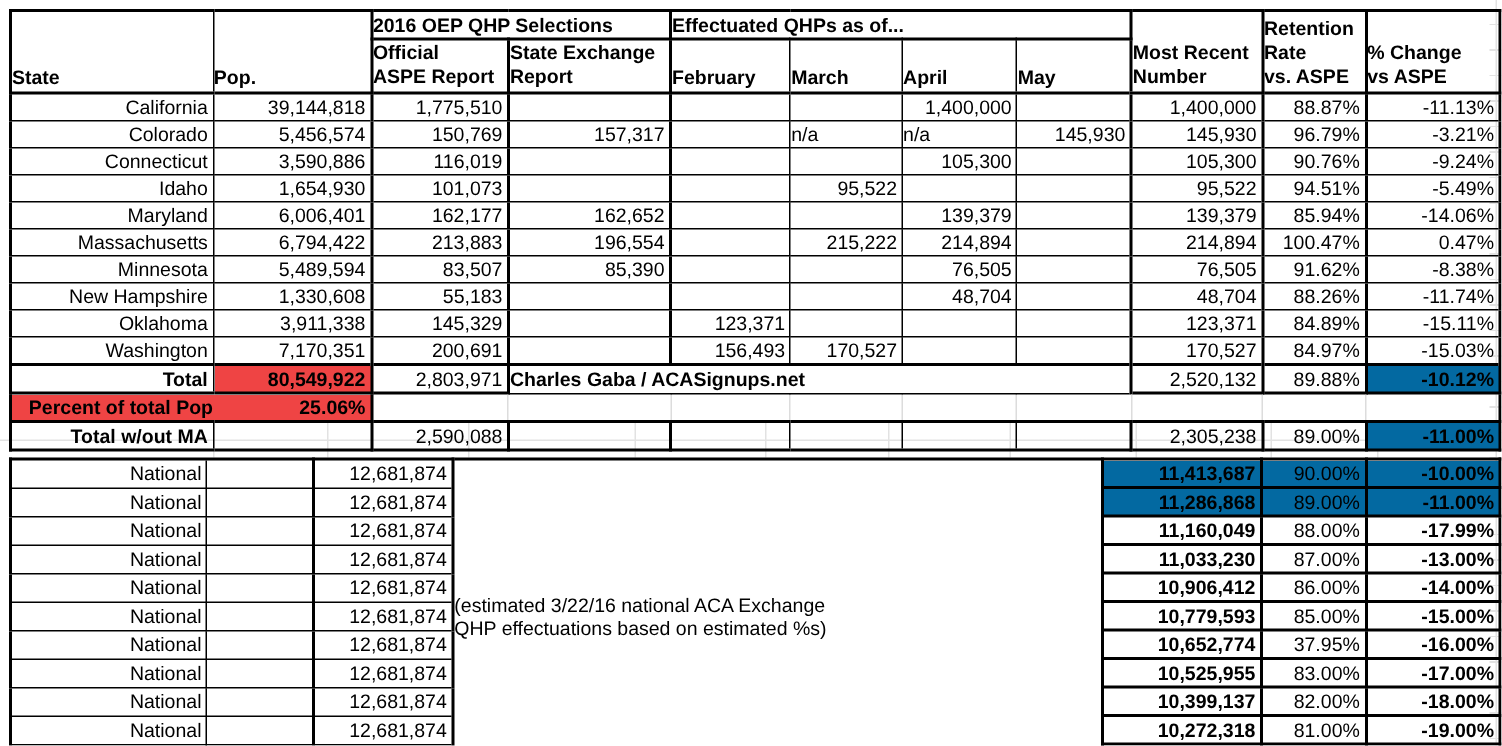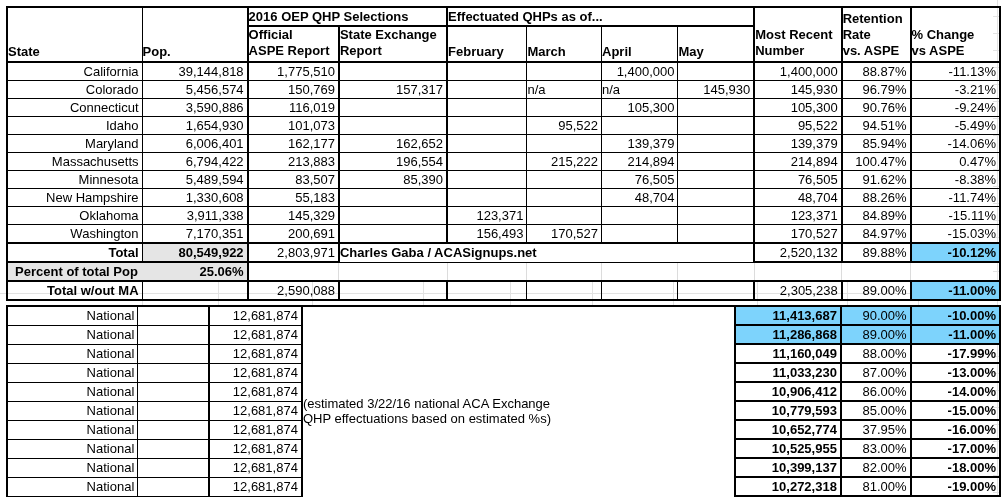--- a/index.html
+++ b/index.html
@@ -4,24 +4,24 @@
 <style>
   html,body{margin:0;padding:0;background:#fff;}
   body{width:1001px;height:497px;position:relative;font-family:"Liberation Sans","DejaVu Sans",sans-serif;font-size:13px;color:#000;overflow:hidden;}
   table.t{border-collapse:collapse;table-layout:fixed;position:absolute;left:6px;border:2px solid #000;}
   table.main{top:6px;}
   table.nat{top:305px;}
   td{height:17px;padding:0 3px 0 0;text-align:right;white-space:nowrap;overflow:hidden;line-height:15px;vertical-align:middle;}
   thead tr{height:18px;}
   tbody tr{height:17px;}
   .b{font-weight:bold;padding-left:36px;}
-  .y{background:#7dd3fc;}
-  .g{background:#e5e5e5;}
+  .y{background:#0369a1;}
+  .g{background:#ef4444;}
   .ctr{text-align:left;padding:0;}
-  .left{text-align:center;padding:0 0 0 3px;}
+  .left{text-align:right;padding:0 0 0 3px;}
   .vb{vertical-align:bottom;}
   .mid{vertical-align:middle;}
   .pb2{padding-bottom:2px;}
   .bl2{border-left:2px solid #000;}
   .br1{border-right:1px solid #000;margin-left:24px;}
   .br2{border-right:2px solid #000;}
   .bt2{border-top:2px solid #000;}
   .bb1{border-bottom:1px solid #000;}
   .bb2{border-bottom:2px solid #000;}
   .faint{border-right:1px solid #dcdcdc;}

